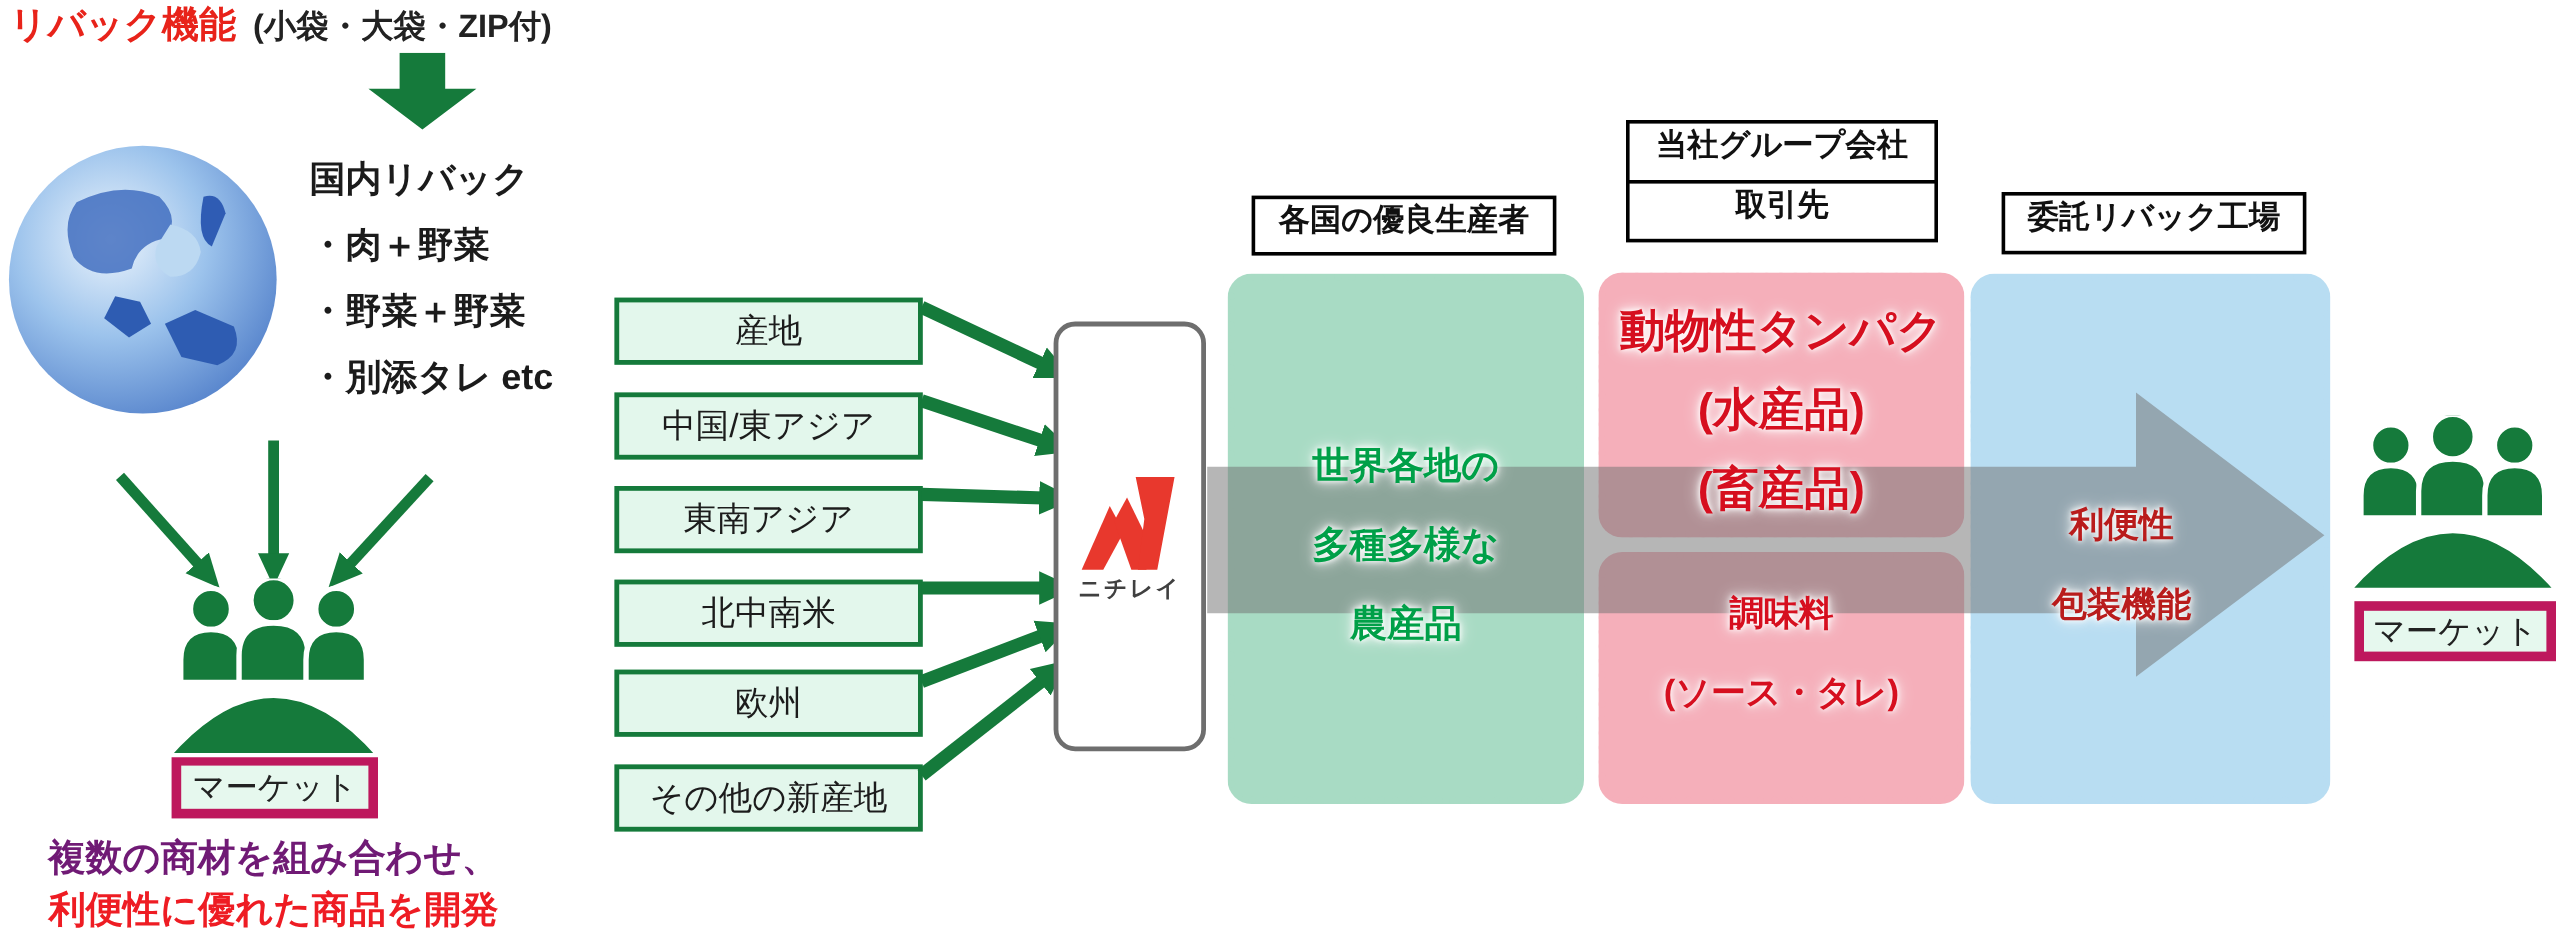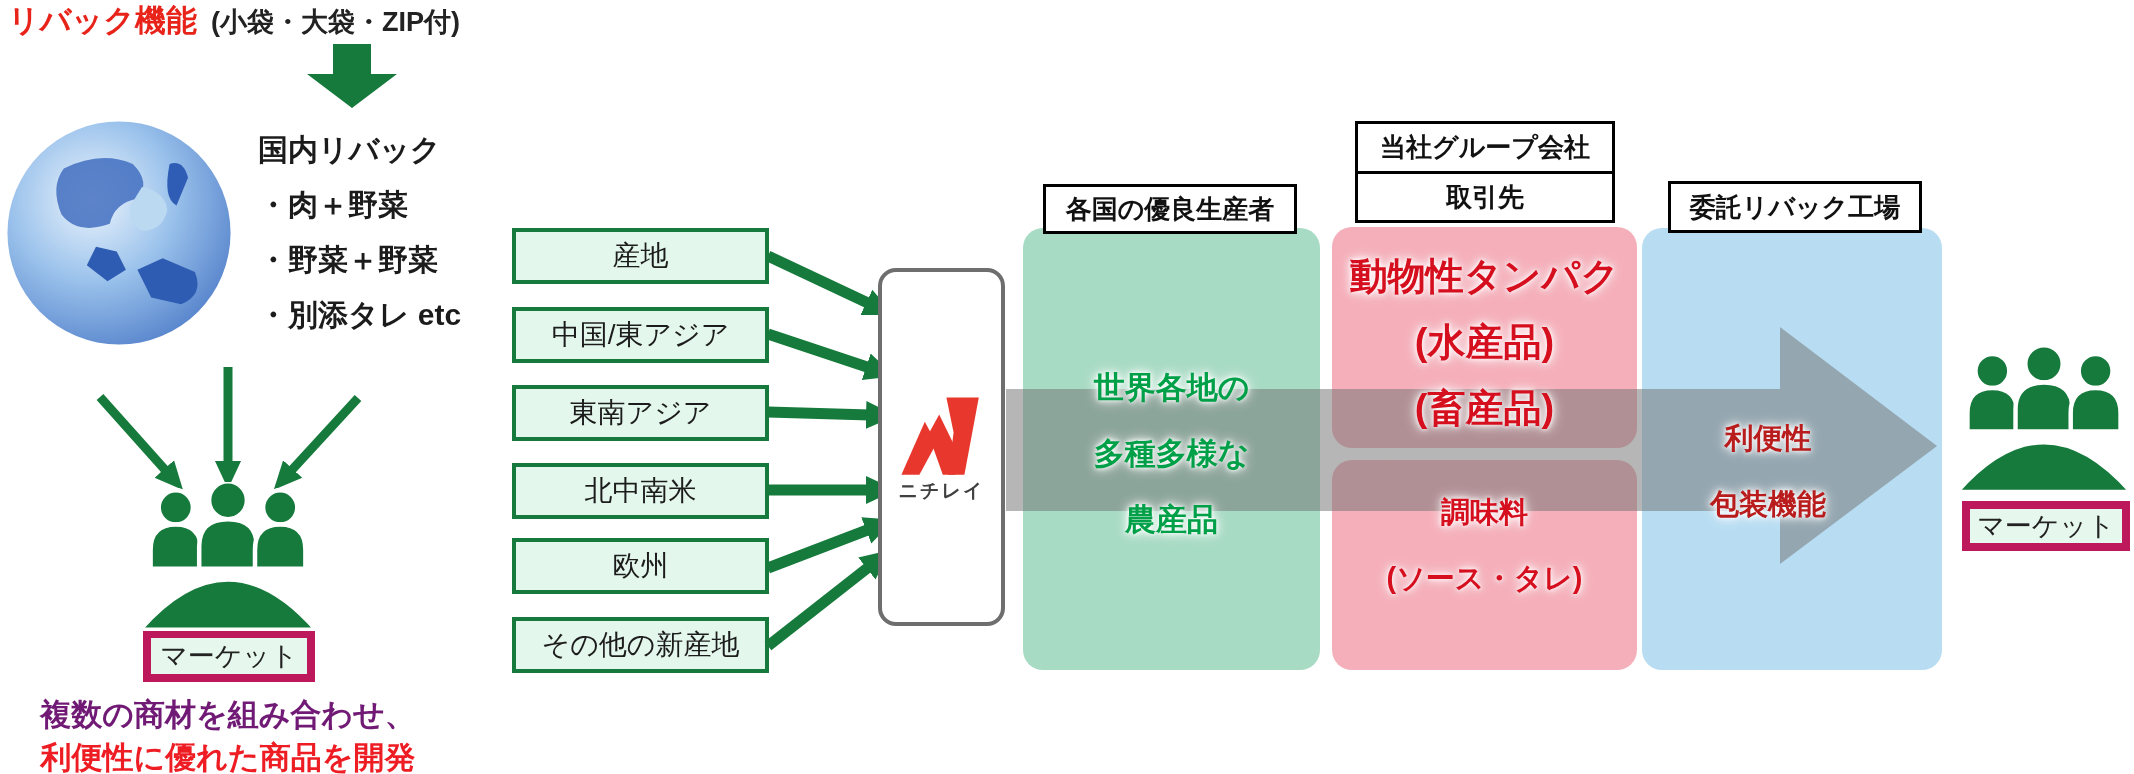--- a/index.html
+++ b/index.html
@@ -23,39 +23,39 @@
   .caption.c2{top:737px;color:#ee1c23;}
 
   
   .market-box{border:8px solid #be185d;background:#e6f8ee;display:flex;align-items:center;justify-content:center;
     font-size:27px;color:#222;box-sizing:border-box;}
   .market-left{left:143px;top:630px;width:172px;height:52px;}
   .market-right{left:1962px;top:501px;width:168px;height:50px;}
 
   
   .src-box{left:512px;width:257px;height:56px;border:4px solid #157a3b;background:#e3f7ec;box-sizing:border-box;
-    display:flex;align-items:center;justify-content:center;font-size:28px;font-weight:500;color:#1c1c1c;z-index:2;}
+    display:flex;align-items:center;justify-content:center;font-size:28px;font-weight:500;color:#1c1c1c;z-index:2;margin-top:20px;}
 
   
   .logo-box{left:878px;top:268px;width:127px;height:358px;border:4px solid #6e6e6e;border-radius:18px;background:#fff;
     box-sizing:border-box;z-index:7;}
   .logo-n{left:893px;top:392px;width:96px;height:90px;z-index:8;}
   .logo-text{left:878px;top:478px;width:127px;text-align:center;font-size:19px;font-weight:bold;color:#404040;
     letter-spacing:2px;z-index:8;white-space:nowrap;}
 
   
   .stage{box-sizing:border-box;border-radius:20px;z-index:1;}
   .stage.green{left:1023px;top:228px;width:297px;height:442px;background:#a8dbc4;border:6px dotted #a8dbc4;}
   .stage.pink1{left:1332px;top:227px;width:305px;height:221px;background:#f5afba;border:6px dotted #f5afba;}
   .stage.pink2{left:1332px;top:460px;width:305px;height:210px;background:#f5afba;border:6px dotted #f5afba;}
   .stage.blue {left:1642px;top:228px;width:300px;height:442px;background:#b8ddf2;border:6px dotted #b8ddf2;}
 
   
-  .hdr{border:3px solid #000;background:#fff;display:flex;align-items:center;justify-content:center;
-    font-size:26px;font-weight:bold;color:#111;box-sizing:border-box;z-index:2;white-space:nowrap;margin-top:21px;}
+  .hdr{border:3px solid #000;background:#fff;display:flex;justify-content:center;
+    font-size:26px;font-weight:bold;color:#111;box-sizing:border-box;z-index:2;white-space:nowrap;}
   .hdr.g1{left:1043px;top:163px;width:254px;height:50px;}
   .hdr.p1{left:1355px;top:100px;width:260px;height:53px;}
   .hdr.p2{left:1355px;top:150px;width:260px;height:52px;}
   .hdr.b1{left:1668px;top:98px;width:254px;height:54px;}
   .hdr.b2{left:1668px;top:160px;width:254px;height:52px;}
 
   
   .stage-text{text-align:center;font-weight:bold;z-index:6;white-space:nowrap;
     text-shadow:0 0 4px #fff,0 0 8px rgba(255,255,255,.95),0 0 14px rgba(255,255,255,.9);}
   .stage-text div{line-height:66px;}

